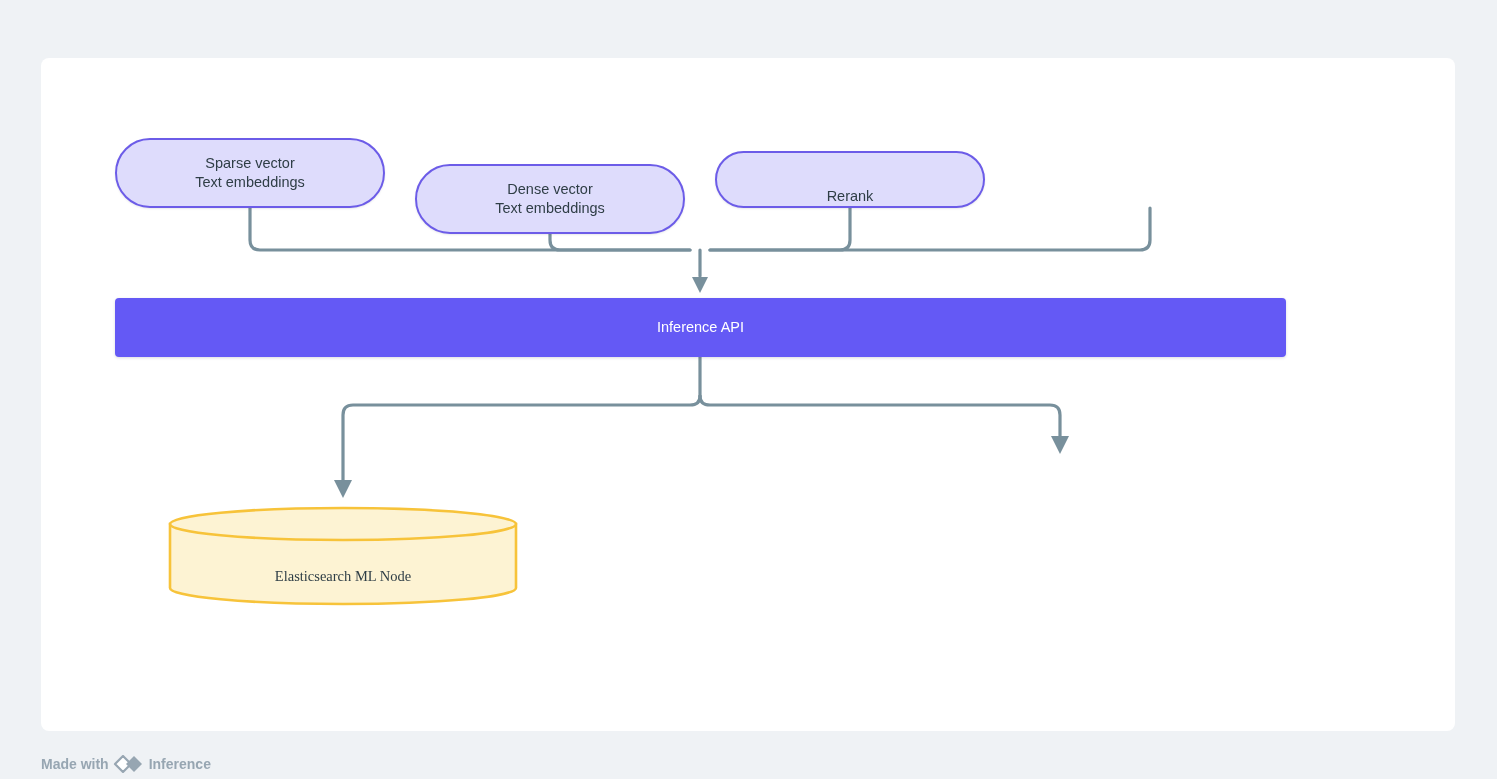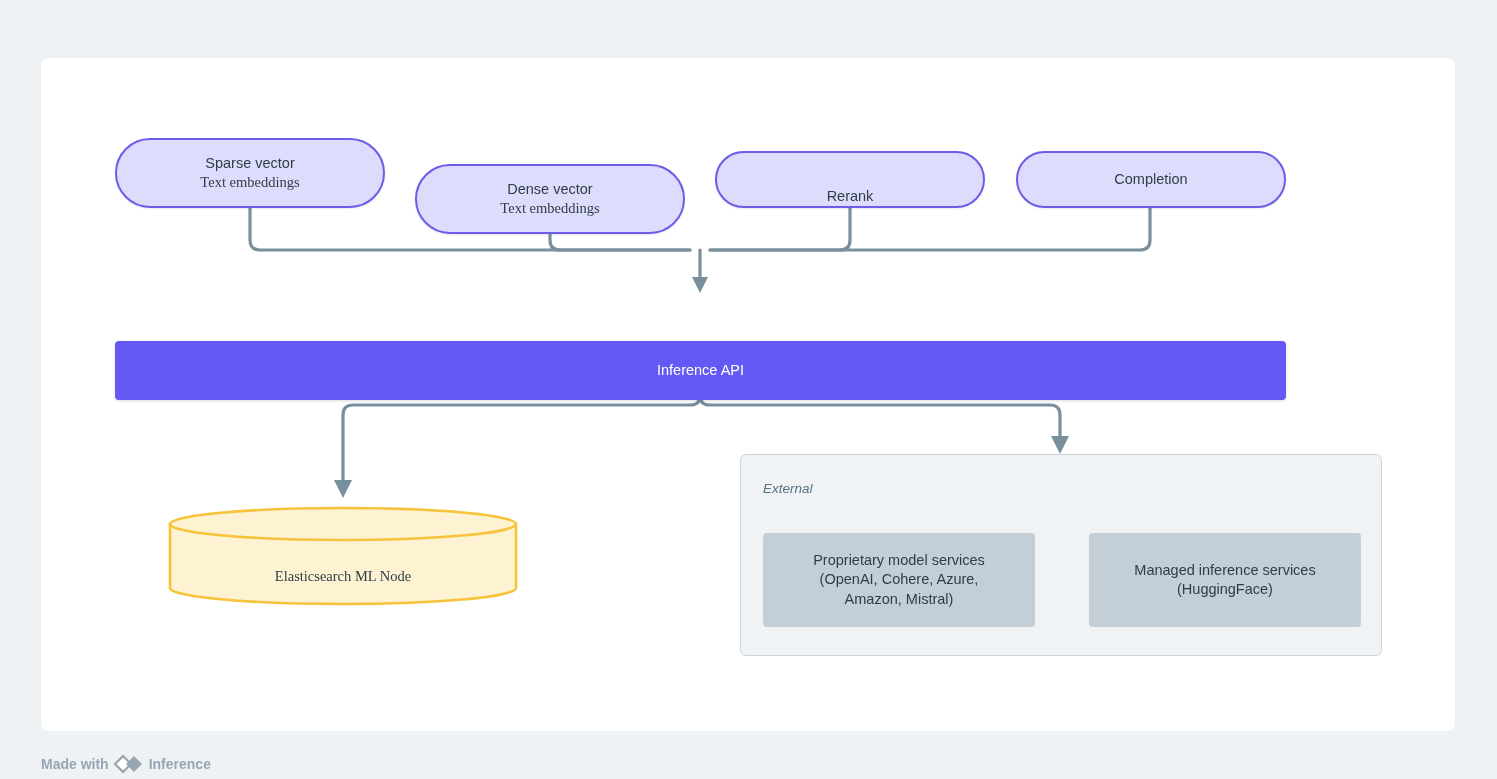--- a/index.html
+++ b/index.html
@@ -41,21 +41,21 @@
     color: #2f3e46;
     line-height: 1.33;
   }
   .pill {
     background: #dedcfc;
     border: 2px solid #6c5ce8;
     border-radius: 999px;
     font-size: 14.5px;
     box-shadow: 0 1px 2px rgba(30,40,60,0.10);
   }
-  .pill .l2 { display: block; font-family: Liberation Serif, serif; }
+  .pill .l2 { display: block; }
   .bar {
     background: #6459f5;
     border-radius: 4px;
     color: #ffffff;
     font-size: 14.5px;
     box-shadow: 0 1px 3px rgba(30,40,60,0.16);
   }
   .groupbox {
     position: absolute;
     box-sizing: border-box;
@@ -151,56 +151,33 @@
       <span class="l2">Text embeddings</span>
     </div>
   </div>
 
   <div class="node pill" style="left:715px; top:133px; width:270px; height:57px;align-items:flex-end;">
     <div>
       <span>Rerank</span>
     </div>
   </div>
 
-  <div class="node pill" style="left:1016px; top:133px; width:270px; height:57px;">
-    <div>
-      <span>Completion</span>
-    </div>
-  </div>
 
-  <div class="node bar" style="left:115px; top:280px; width:1171px; height:59px;margin-top:43px;">
+  <div class="node bar" style="left:115px; top:280px; width:1171px; height:59px;">
     <span>Inference API</span>
   </div>
 
   <div style="position:absolute; left:168px; top:488px; width:350px; height:100px;">
     <svg width="350" height="100" viewBox="0 0 350 100">
       <path d="M2 18 L2 82 A173 16 0 0 0 348 82 L348 18 Z" fill="#fdf3d3" stroke="#f7c33a" stroke-width="2.6"></path>
       <ellipse cx="175" cy="18" rx="173" ry="16" fill="#fdf3d3" stroke="#f7c33a" stroke-width="2.6"></ellipse>
     </svg>
     <div class="cyl-label" style="top:62px;">Elasticsearch ML Node</div>
   </div>
 
-  <div class="groupbox" style="left:740px; top:436px; width:642px; height:202px;">
-    <div class="group-label">External</div>
-
-    <div class="node greybox" style="left:22px; top:78px; width:272px; height:94px;">
-      <div>
-        <span>Proprietary model services</span>
-        <span>(OpenAI, Cohere, Azure,</span>
-        <span>Amazon, Mistral)</span>
-      </div>
-    </div>
-
-    <div class="node greybox" style="left:348px; top:78px; width:272px; height:94px;">
-      <div>
-        <span>Managed inference services</span>
-        <span>(HuggingFace)</span>
-      </div>
-    </div>
-  </div>
 
   <div id="footer">
     <span>Made with</span>
     <span>
       <svg width="32" height="18" viewBox="0 0 32 18">
         <path d="M10 1 L18 9 L10 17 L2 9 Z" fill="#ffffff" stroke="#97a6b2" stroke-width="2.2" stroke-linejoin="round"></path>
         <path d="M21 1 L29 9 L21 17 L13 9 Z" fill="#97a6b2"></path>
       </svg>
     </span>
     <span>Inference</span>

